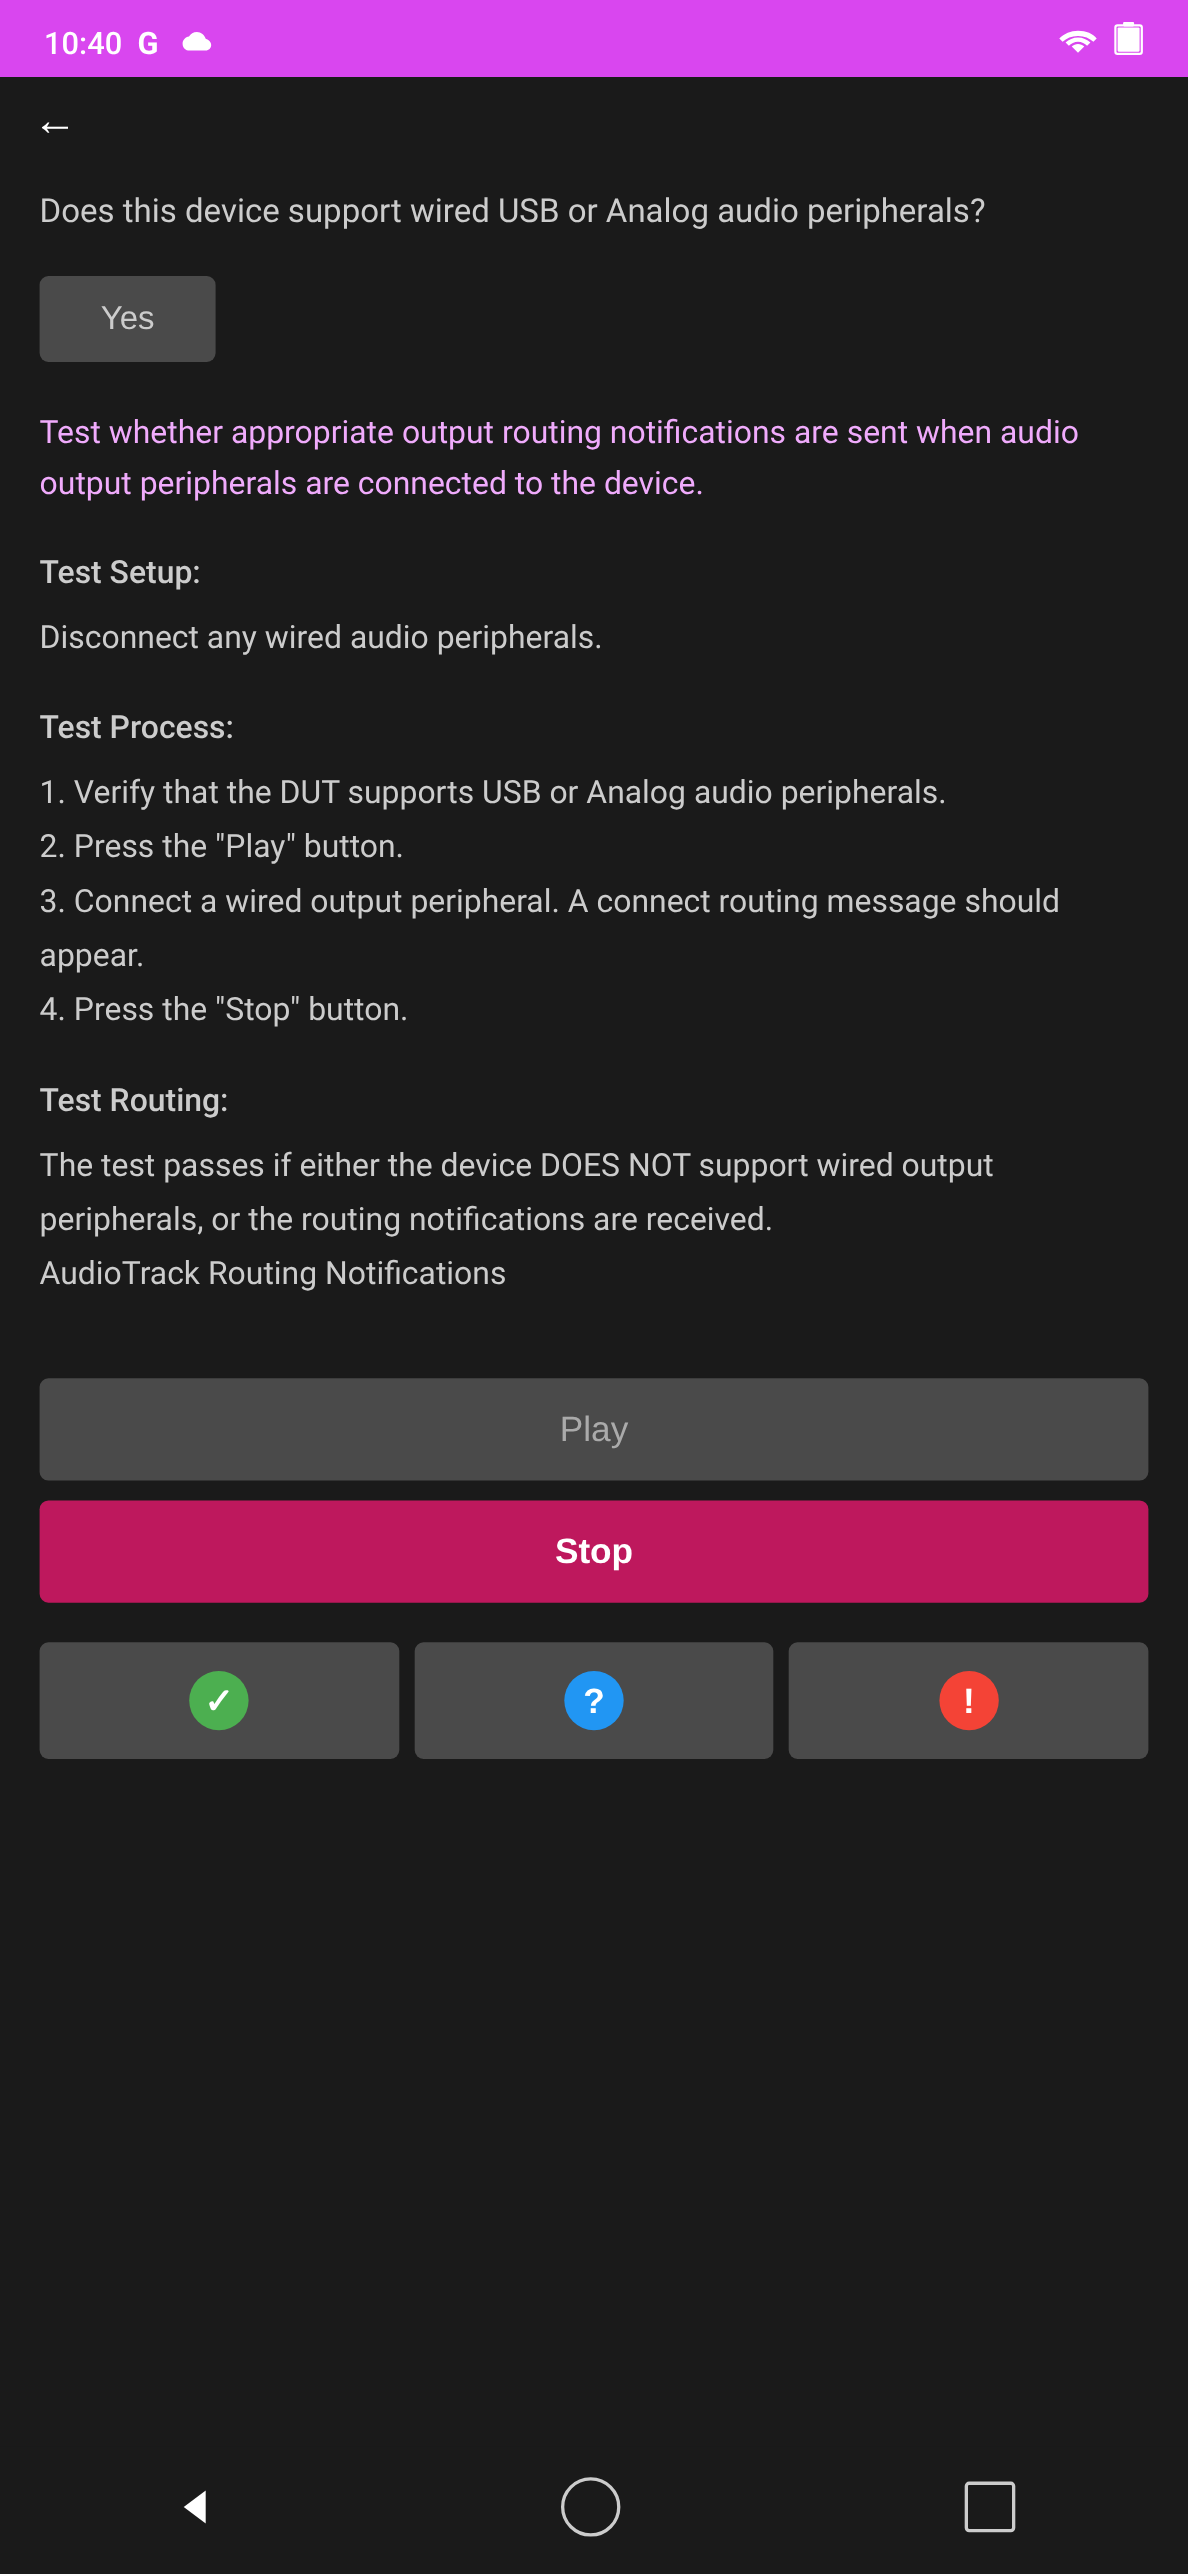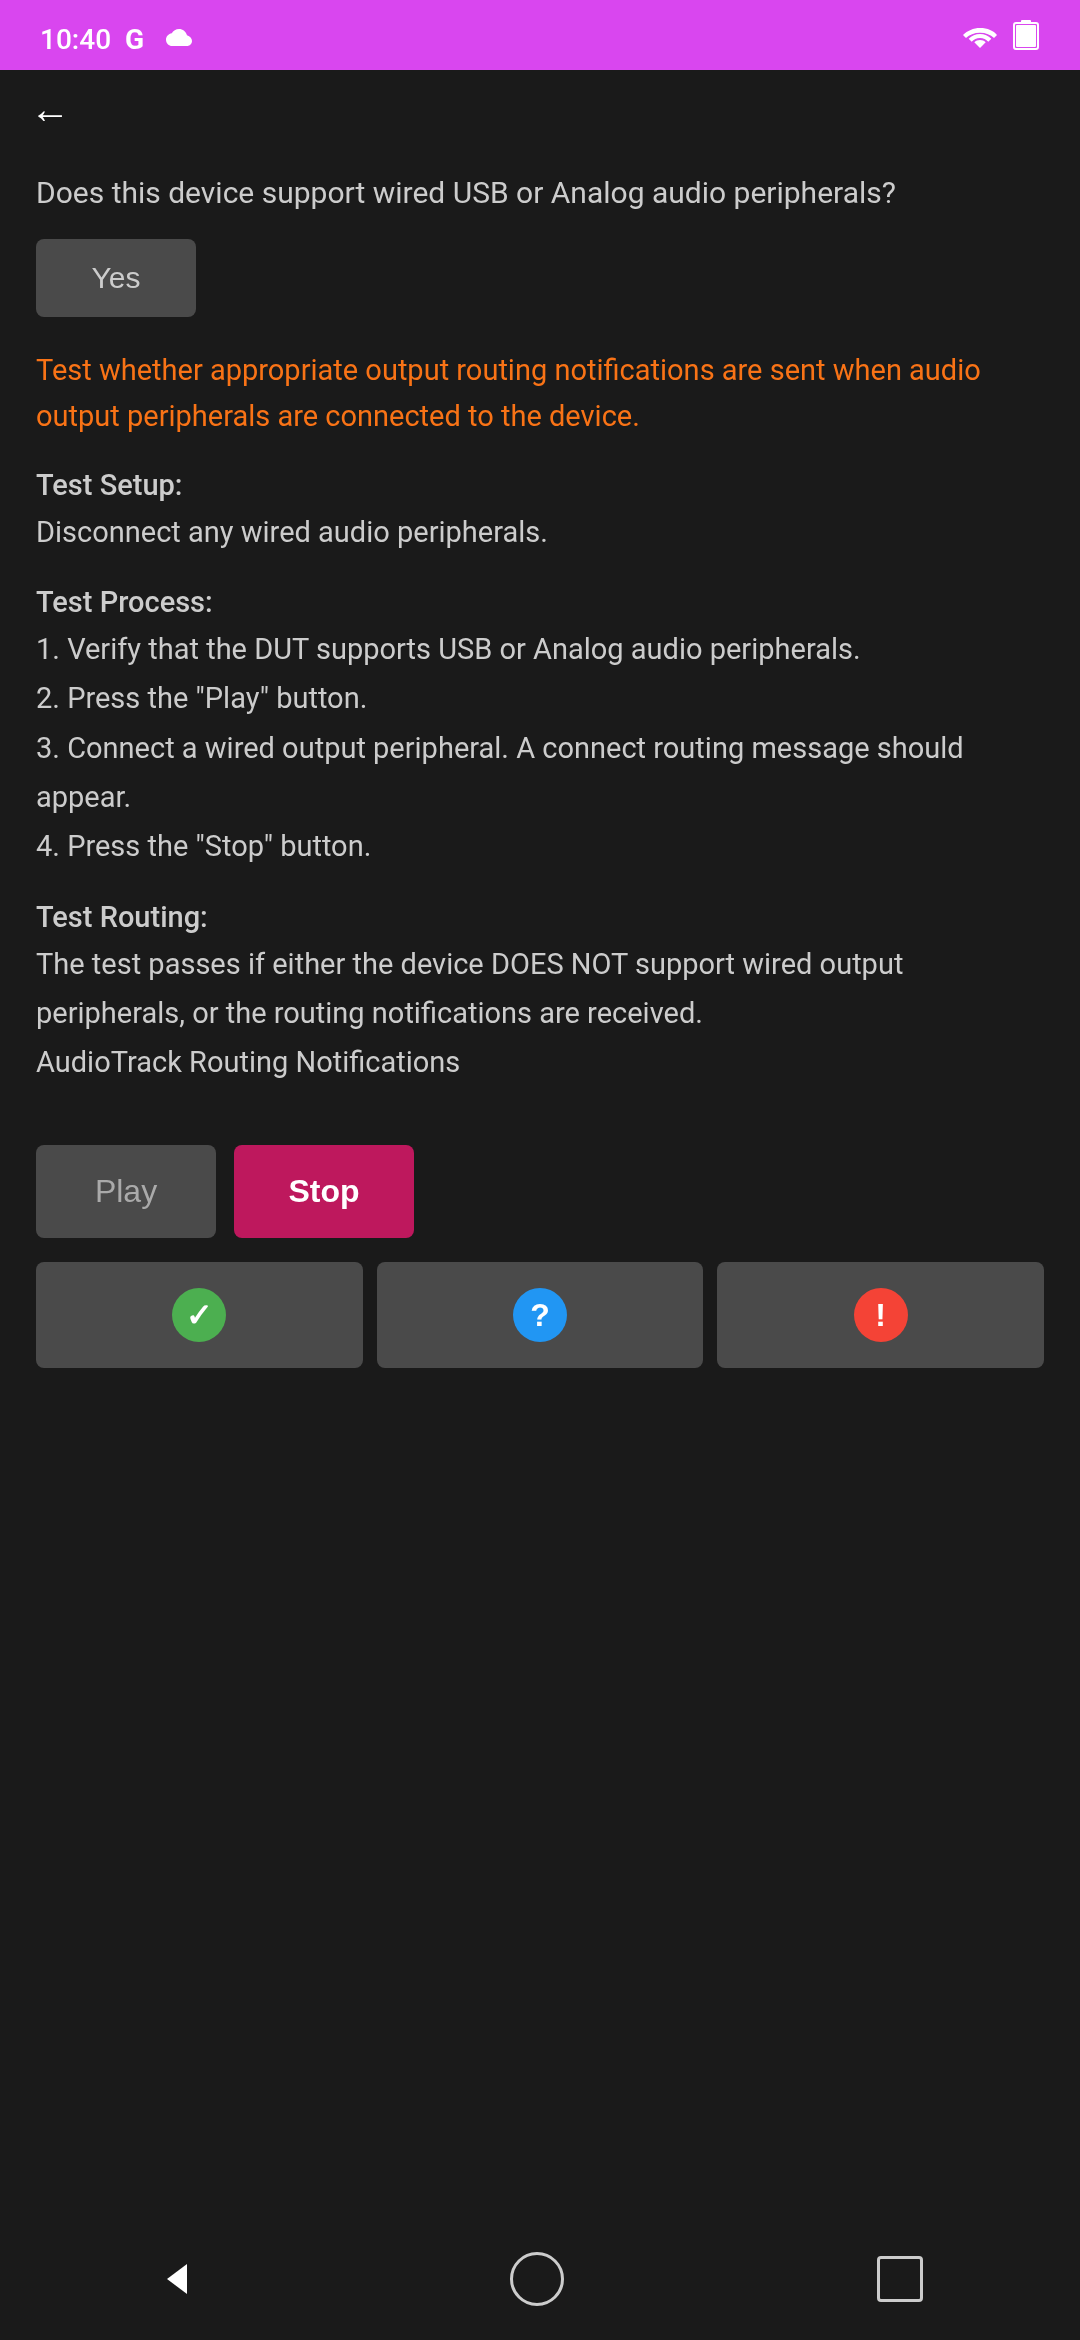--- a/index.html
+++ b/index.html
@@ -67,21 +67,21 @@
       font-weight: 500;
       flex: 1;
     }
 
     
     .content {
       flex: 1;
       padding: 20px 36px;
       display: flex;
       flex-direction: column;
-      gap: 0;
+      gap: 12px;
     }
 
     .question-text {
       font-size: 30px;
       color: #cccccc;
       line-height: 1.5;
       margin-bottom: 24px;
     }
 
     .button-row {
@@ -97,21 +97,21 @@
       border-radius: 8px;
       padding: 22px 50px;
       font-size: 30px;
       font-weight: 500;
       cursor: pointer;
       min-width: 160px;
     }
 
     .description-text {
       font-size: 29px;
-      color: #f97316;
+      color: #f0abfc;
       line-height: 1.6;
       margin-bottom: 28px;
     }
 
     .section-title {
       font-size: 29px;
       color: #cccccc;
       font-weight: 500;
       margin-bottom: 6px;
     }
@@ -122,20 +122,21 @@
       line-height: 1.7;
       margin-bottom: 28px;
     }
 
     
     .action-buttons-row {
       display: flex;
       gap: 18px;
       margin-top: 30px;
       margin-bottom: 24px;
+      flex-direction: column;
     }
 
     .btn-play {
       background-color: #4a4a4a;
       color: #aaaaaa;
       border: none;
       border-radius: 8px;
       padding: 28px 50px;
       font-size: 32px;
       font-weight: 400;

